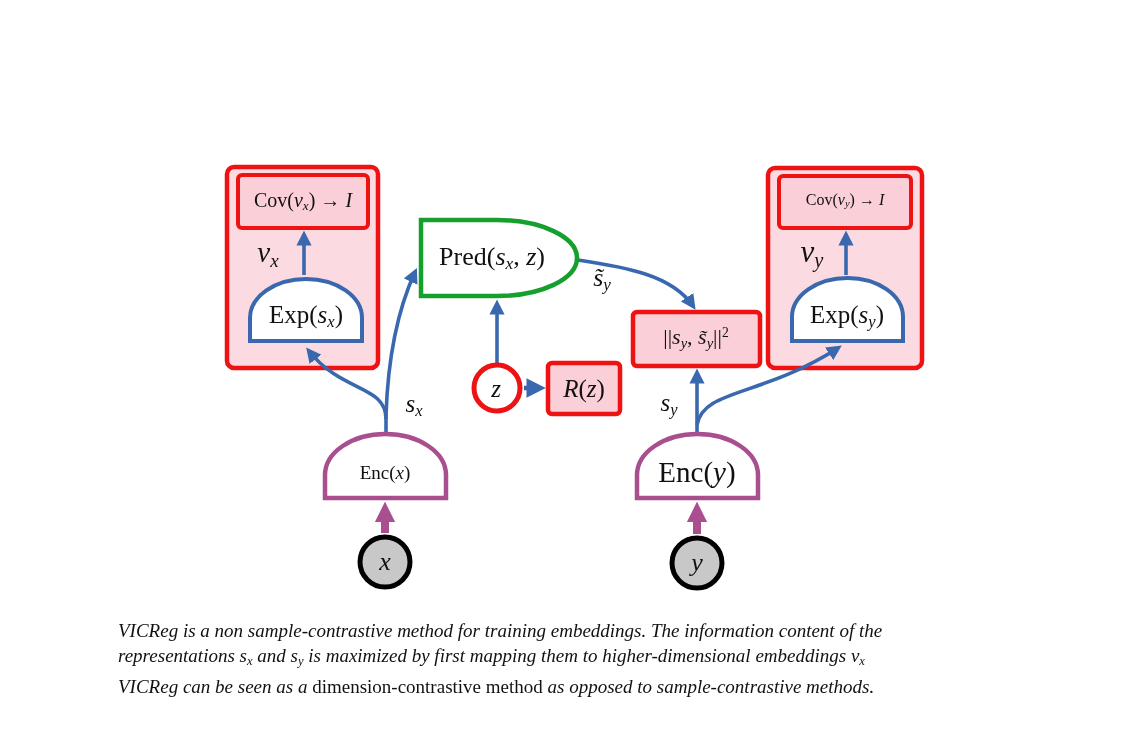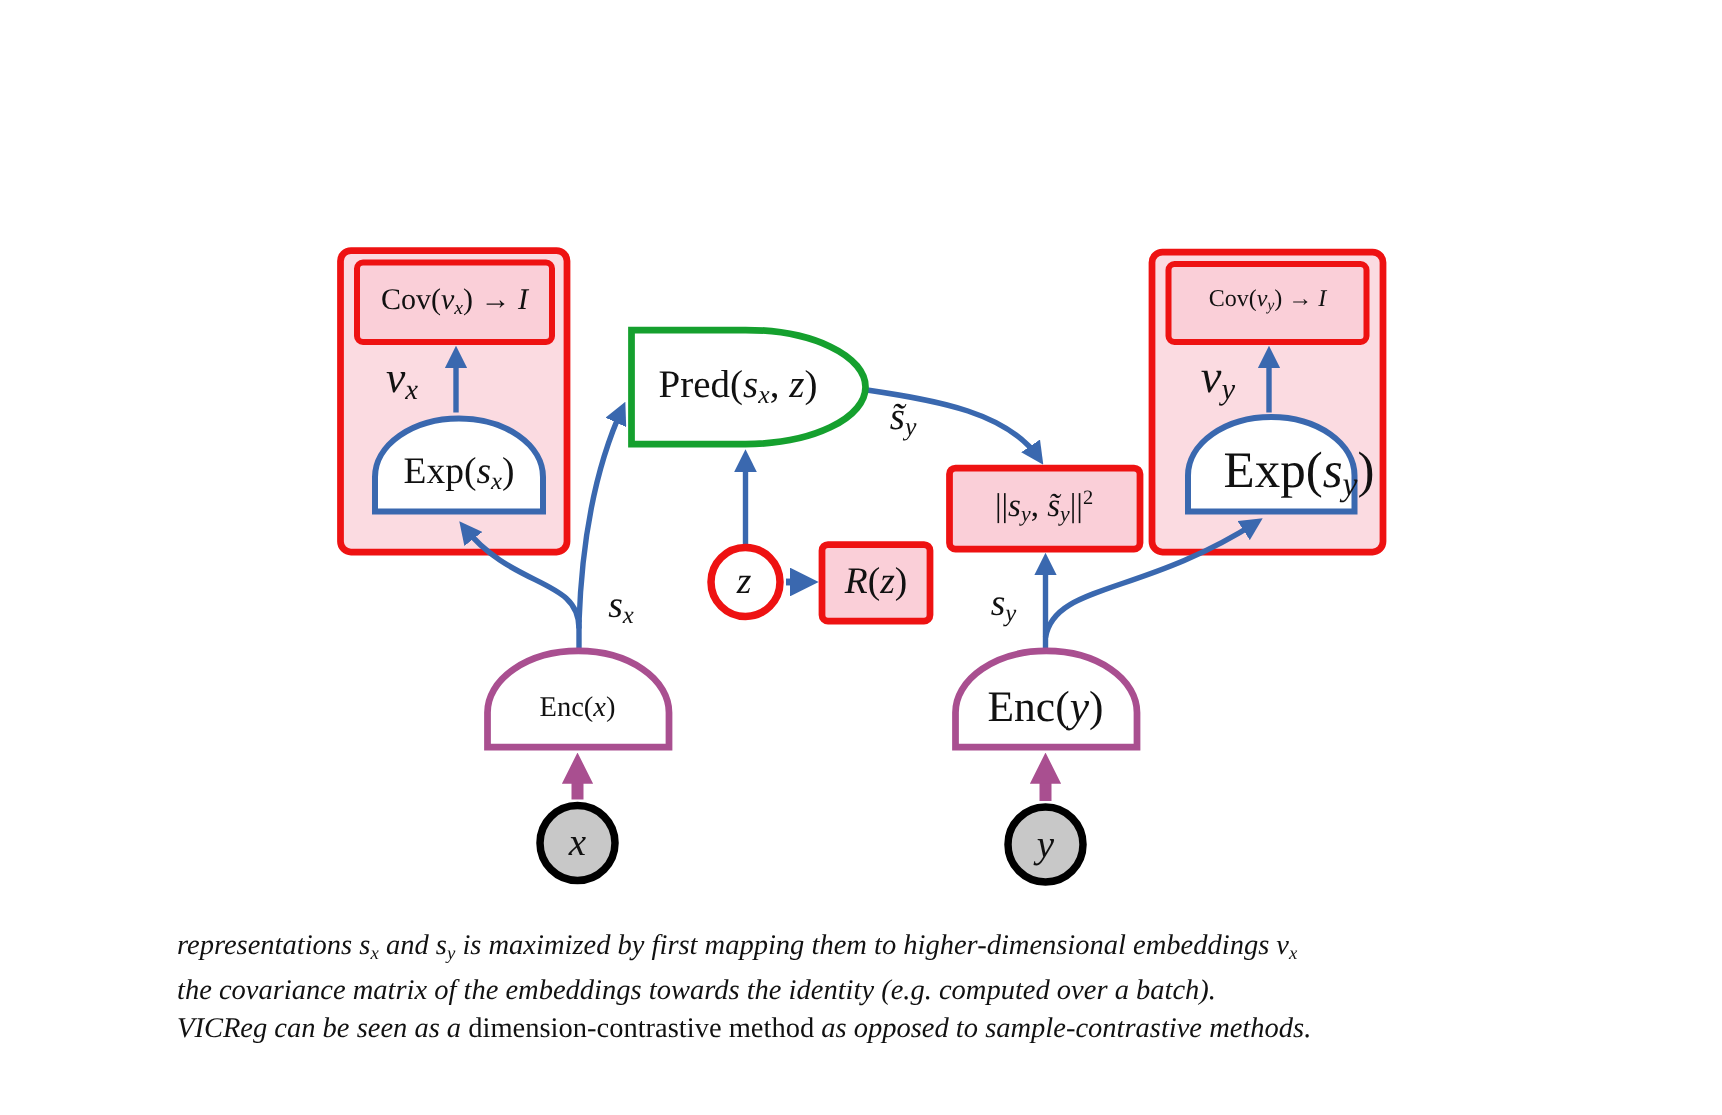--- a/index.html
+++ b/index.html
@@ -104,29 +104,29 @@
   <div class="lbl" style="left:696px;top:311px;font-size:22px"><span class="rm">||</span><span class="it">s</span><span class="sb">y</span><span class="rm">, </span><span class="it">s̃</span><span class="sb">y</span><span class="rm">||</span><span class="sp">2</span></div>
 
   <div class="lbl" style="left:414px;top:378px;font-size:25px"><span class="it">s</span><span class="sb">x</span></div>
 
   <div class="lbl" style="left:669px;top:377px;font-size:25px"><span class="it">s</span><span class="sb">y</span></div>
 
   <div class="lbl" style="left:845px;top:174px;font-size:16px"><span class="rm">Cov(</span><span class="it">v</span><span class="sb">y</span><span class="rm">) → </span><span class="it">I</span></div>
 
   <div class="lbl" style="left:812px;top:226px;font-size:31px"><span class="it">v</span><span class="sb">y</span></div>
 
-  <div class="lbl" style="left:866px;top:289px;font-size:34px"><span class="rm">Exp(</span><span class="it">s</span><span class="sb">y</span><span class="rm">)</span></div>
+  <div class="lbl" style="left:847px;top:289px;font-size:25px"><span class="rm">Exp(</span><span class="it">s</span><span class="sb">y</span><span class="rm">)</span></div>
 
   <div class="lbl" style="left:385px;top:445px;font-size:19px"><span class="rm">Enc(</span><span class="it">x</span><span class="rm">)</span></div>
 
   <div class="lbl" style="left:697px;top:445px;font-size:29px"><span class="rm">Enc(</span><span class="it">y</span><span class="rm">)</span></div>
 
   <div class="lbl" style="left:385px;top:535px;font-size:26px"><span class="it">x</span></div>
 
   <div class="lbl" style="left:697px;top:536px;font-size:26px"><span class="it">y</span></div>
 
   <div class="caption">
+    <div class="cap-line"><span class="it">VICReg is a non sample-contrastive method for training embeddings.  The information content of the</span></div>
     <div class="cap-line"><span class="it">representations </span><span class="it">s</span><span class="sb">x</span><span class="it"> and </span><span class="it">s</span><span class="sb">y</span><span class="it"> is maximized by first mapping them to higher-dimensional embeddings </span><span class="it">v</span><span class="sb">x</span></div>
-    <div class="cap-line"><span class="it">the covariance matrix of the embeddings towards the identity (e.g.  computed over a batch).</span></div>
     <div class="cap-line"><span class="it">VICReg can be seen as a </span><span class="rm">dimension-contrastive method</span><span class="it"> as opposed to sample-contrastive methods.</span></div>
   </div>
 
 </div>
 
 </body></html>

